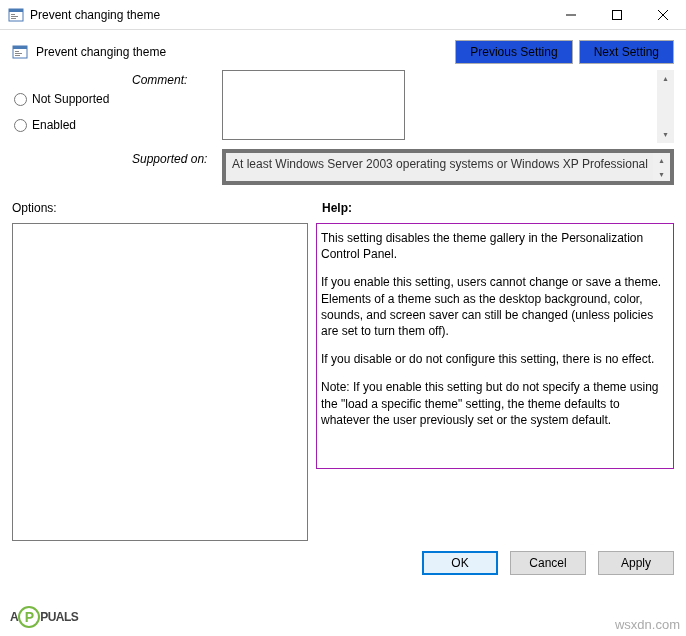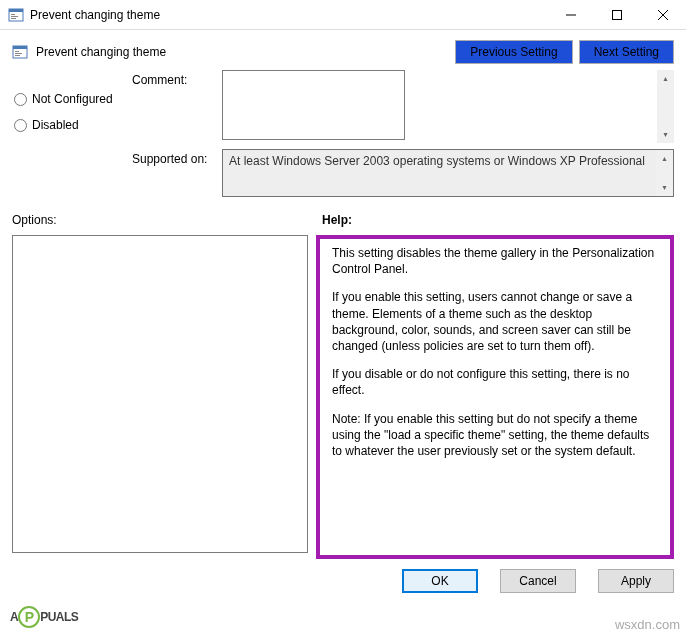--- a/index.html
+++ b/index.html
@@ -22,36 +22,36 @@
     
     .top-grid { display: flex; }
     .radio-col { width: 120px; padding-top: 16px; }
     .fields-col { flex: 1; }
     
     .radio-row { display: flex; align-items: center; height: 26px; }
     .radio-row.highlighted { border: 2px solid #d02020; padding: 1px 4px 1px 1px; margin: -3px -6px -3px -3px; width: fit-content; }
     .radio-row input { margin: 0 5px 0 2px; }
     
     .field-row { display: flex; margin-bottom: 6px; }
-    .field-label { width: 90px; padding-top: 3px; }
+    .field-label { width: 90px; padding-top: 3px; font-style: italic; }
     .comment-box { flex: 1; height: 70px; border: 1px solid #7a7a7a; background: #fff; position: relative; padding: 3px 20px 3px 6px; resize: none; font-family: inherit; }
-    .supported-box { flex: 1; height: 48px; border: 1px solid #737373; background: #eee; padding: 4px 20px 4px 6px; position: relative; color: #333; }
+    .supported-box { flex: 1; height: 36px; border: 4px solid #737373; background: #eee; padding: 4px 20px 4px 6px; position: relative; color: #333; }
     .scroll-arrows { position: absolute; right: 0; top: 0; bottom: 0; width: 17px; display: flex; flex-direction: column; justify-content: space-between; background: #f0f0f0; }
     .scroll-arrow { height: 17px; display: flex; align-items: center; justify-content: center; color: #666; font-size: 8px; }
     
     .labels-row { display: flex; margin-top: 10px; }
     .options-label { width: 300px; }
     .help-label { flex: 1; padding-left: 10px; font-weight: bold; }
     
     .panels-row { display: flex; margin-top: 8px; gap: 8px; }
     .options-panel { width: 296px; height: 318px; border: 1px solid #7a7a7a; background: #fff; }
-    .help-panel { flex: 1; height: 324px; border: 4px solid #a21caf; background: #fff; padding: 6px 12px; line-height: 1.35; overflow: hidden; }
+    .help-panel { flex: 1; height: 246px; border: 1px solid #a21caf; background: #fff; padding: 6px 4px; line-height: 1.35; overflow: hidden; }
     .help-panel p { margin: 0 0 12px 0; }
     
-    .footer { display: flex; justify-content: flex-end; padding: 10px 12px; gap: 22px; }
+    .footer { display: flex; justify-content: flex-end; padding: 10px 12px; gap: 12px; }
     .footer-btn { min-width: 76px; height: 24px; background: #e1e1e1; border: 1px solid #adadad; cursor: default; }
     .footer-btn.default { border: 2px solid #0078d7; background: #e5f1fb; }
     
     .watermark { position: absolute; bottom: 8px; left: 10px; font-size: 18px; font-weight: 700; letter-spacing: -0.5px; color: #444; font-family: Arial, sans-serif; display:flex; align-items:center; }
     .watermark .circle { display:inline-flex; width:22px; height:22px; border:2px solid #78b843; border-radius:50%; align-items:center; justify-content:center; color:#78b843; font-size:14px; font-weight:900; }
     .wm-url { position: absolute; bottom: 4px; right: 6px; font-size: 13px; color: #aaa; }
   </style>
 </head>
 <body>
 
@@ -99,25 +99,25 @@
   <span class="header-title">Prevent changing theme</span>
   <button class="nav-btn">Previous Setting</button>
   <button class="nav-btn">Next Setting</button>
 </div>
 
 <div class="body-area">
   <div class="top-grid">
     <div class="radio-col">
       <label class="radio-row">
         <input type="radio" name="state" style="">
-        <span>Not Configured</span>
+        <span>Not Supported</span>
       </label>
       <label class="radio-row">
         <input type="radio" name="state" style="">
-        <span>Disabled</span>
+        <span>Enabled</span>
       </label>
     </div>
 
     <div class="fields-col">
       <div class="field-row">
         <div class="field-label">Comment:</div>
         <div style="flex:1; position:relative;">
           <textarea class="comment-box" style=""></textarea>
           <div class="scroll-arrows">
             <div class="scroll-arrow">▴</div>

